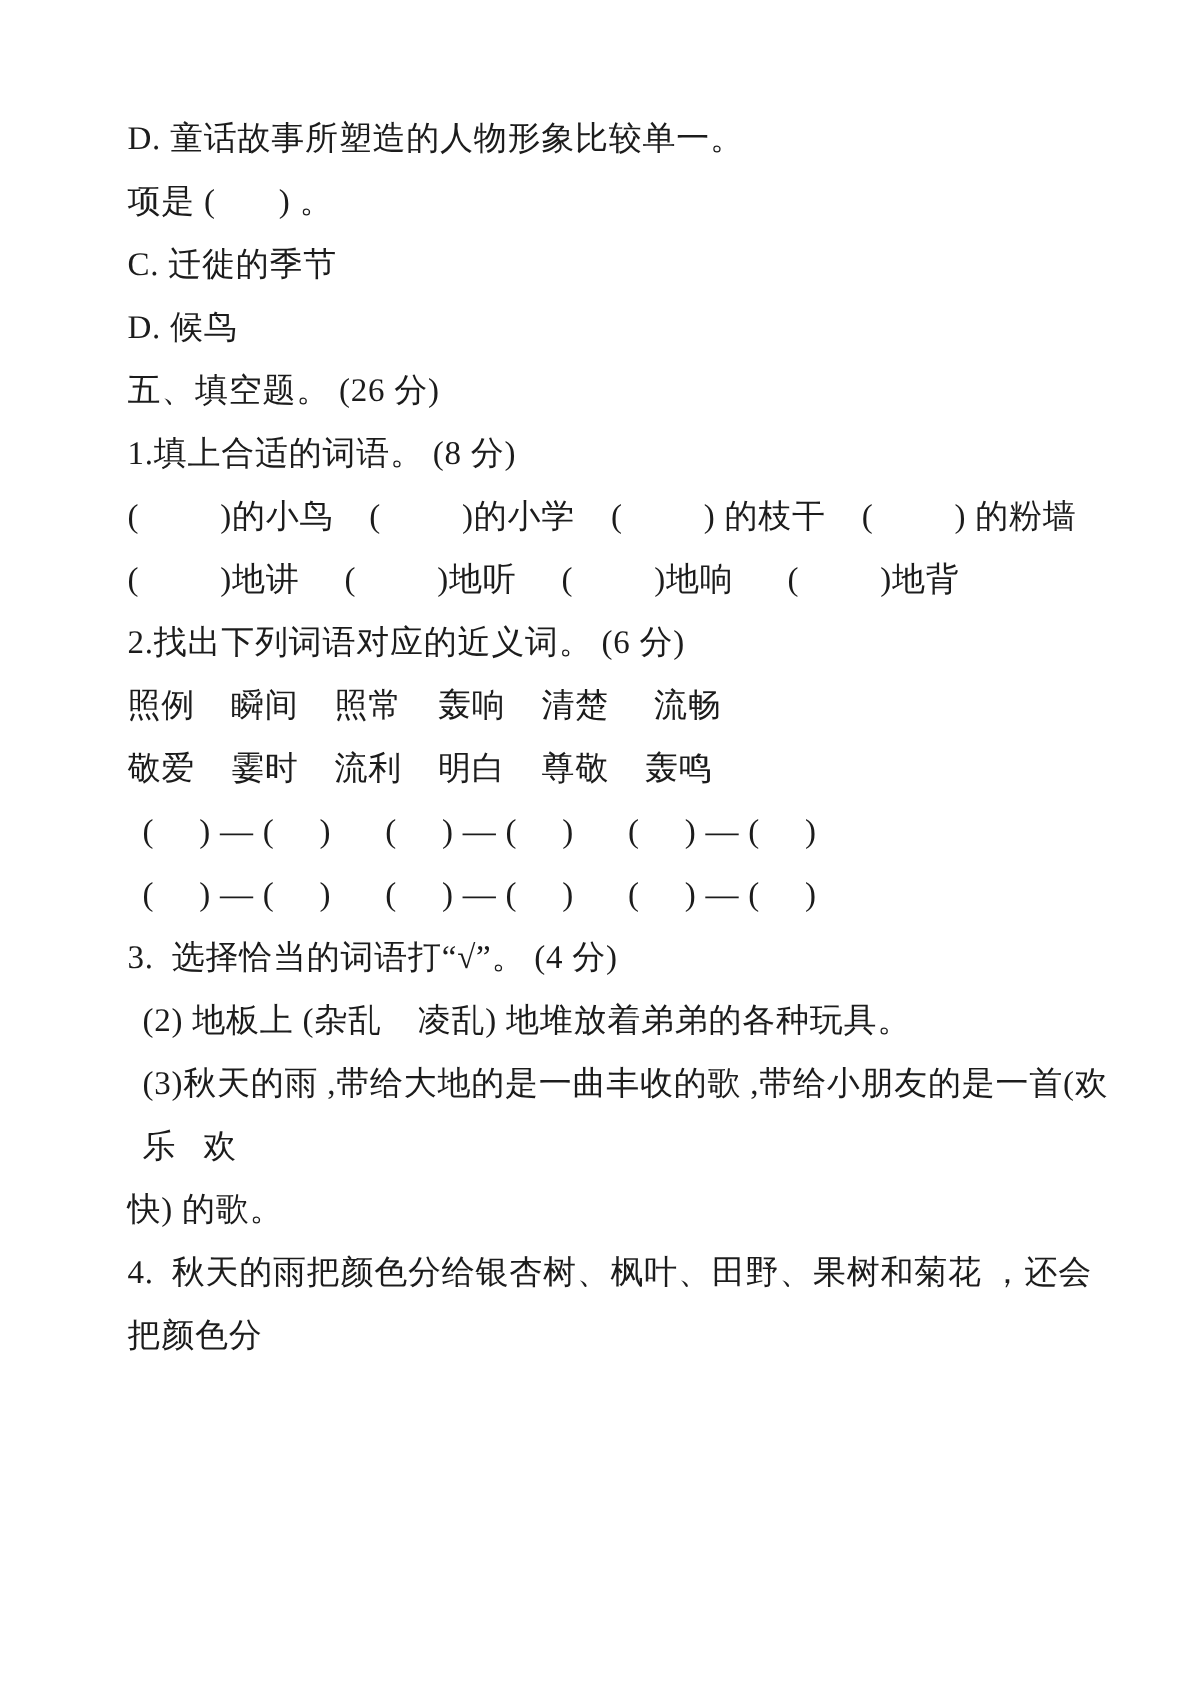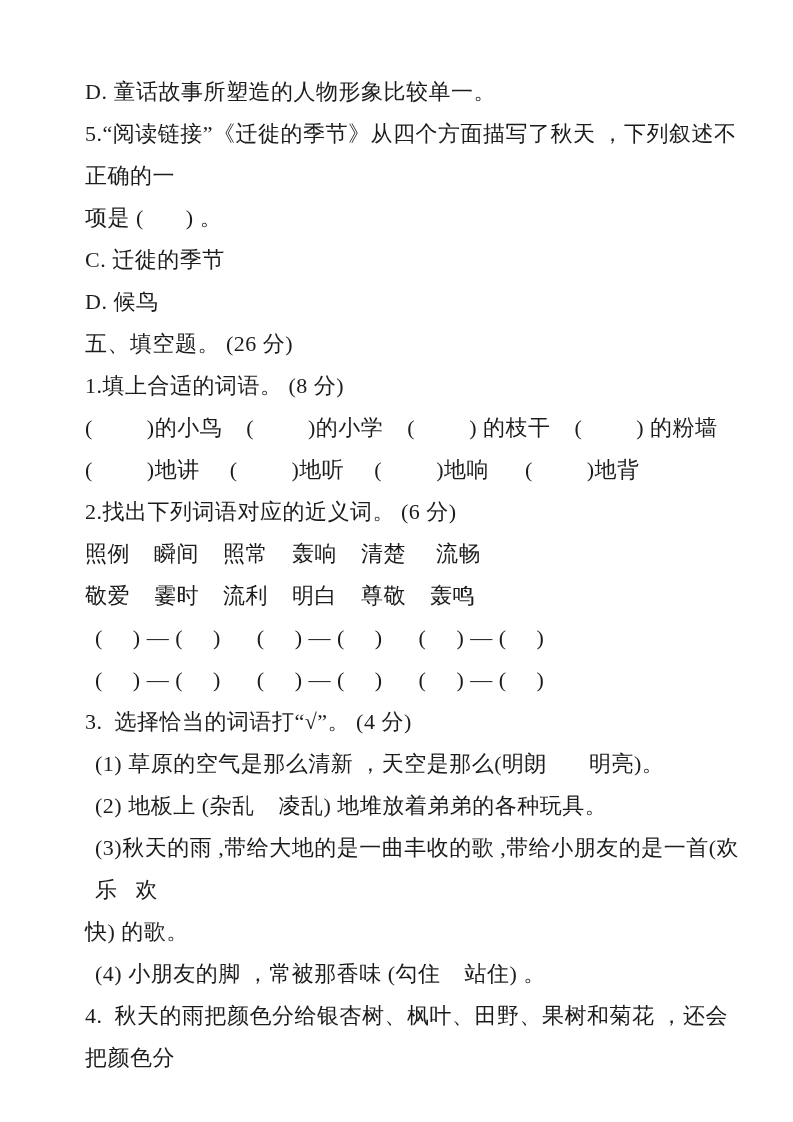--- a/index.html
+++ b/index.html
@@ -30,33 +30,30 @@
   }
   .in1 {
     padding-left: 10px;
   }
 </style>
 </head>
 <body>
 
 <main class="page">
   <p class="ln">D. 童话故事所塑造的人物形象比较单一。</p>
-  <p class="ln">5.“阅读链接”《迁徙的季节》从四个方面描写了秋天 ，下列叙述不正确的一</p>
   <p class="ln">项是 (       ) 。</p>
   <p class="ln">C. 迁徙的季节</p>
   <p class="ln">D. 候鸟</p>
   <p class="ln">五、填空题。 (26 分)</p>
   <p class="ln">1.填上合适的词语。 (8 分)</p>
   <p class="ln">(         )的小鸟    (         )的小学    (         ) 的枝干    (         ) 的粉墙</p>
   <p class="ln">(         )地讲     (         )地听     (         )地响      (         )地背</p>
   <p class="ln">2.找出下列词语对应的近义词。 (6 分)</p>
   <p class="ln">照例    瞬间    照常    轰响    清楚     流畅</p>
   <p class="ln">敬爱    霎时    流利    明白    尊敬    轰鸣</p>
   <p class="ln in1">(     ) — (     )      (     ) — (     )      (     ) — (     )</p>
   <p class="ln in1">(     ) — (     )      (     ) — (     )      (     ) — (     )</p>
   <p class="ln">3.  选择恰当的词语打“√”。 (4 分)</p>
-  <p class="ln in1">(1) 草原的空气是那么清新 ，天空是那么(明朗       明亮)。</p>
   <p class="ln in1">(2) 地板上 (杂乱    凌乱) 地堆放着弟弟的各种玩具。</p>
   <p class="ln in1">(3)秋天的雨 ,带给大地的是一曲丰收的歌 ,带给小朋友的是一首(欢乐   欢</p>
   <p class="ln">快) 的歌。</p>
-  <p class="ln in1">(4) 小朋友的脚 ，常被那香味 (勾住    站住) 。</p>
   <p class="ln">4.  秋天的雨把颜色分给银杏树、枫叶、田野、果树和菊花 ，还会把颜色分</p>
 </main>
 
 </body></html>

